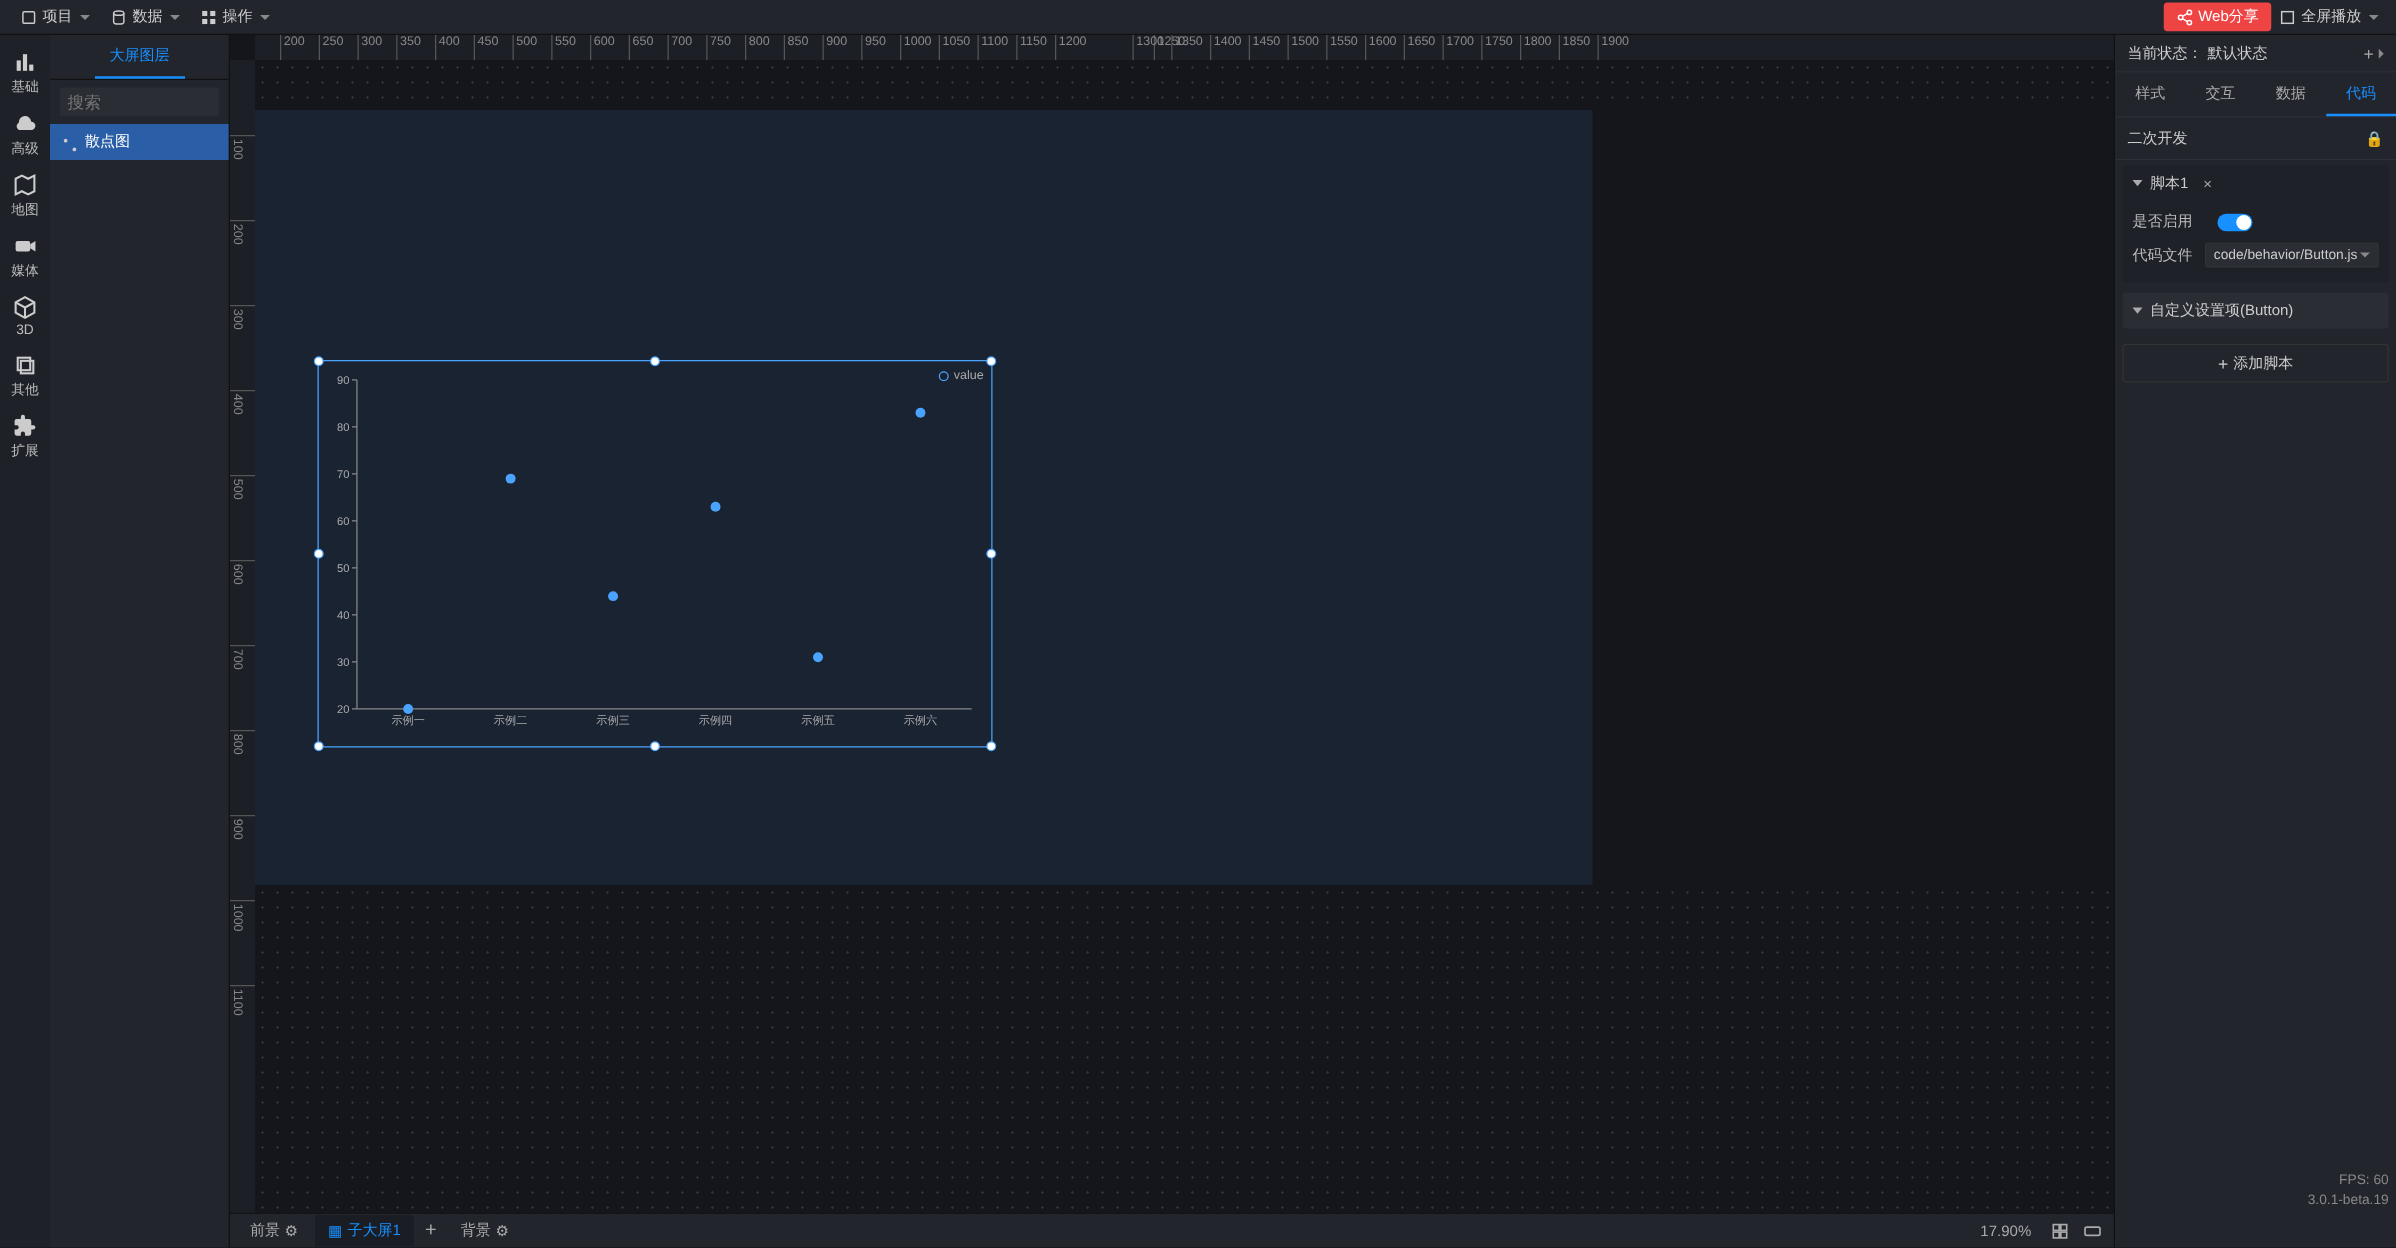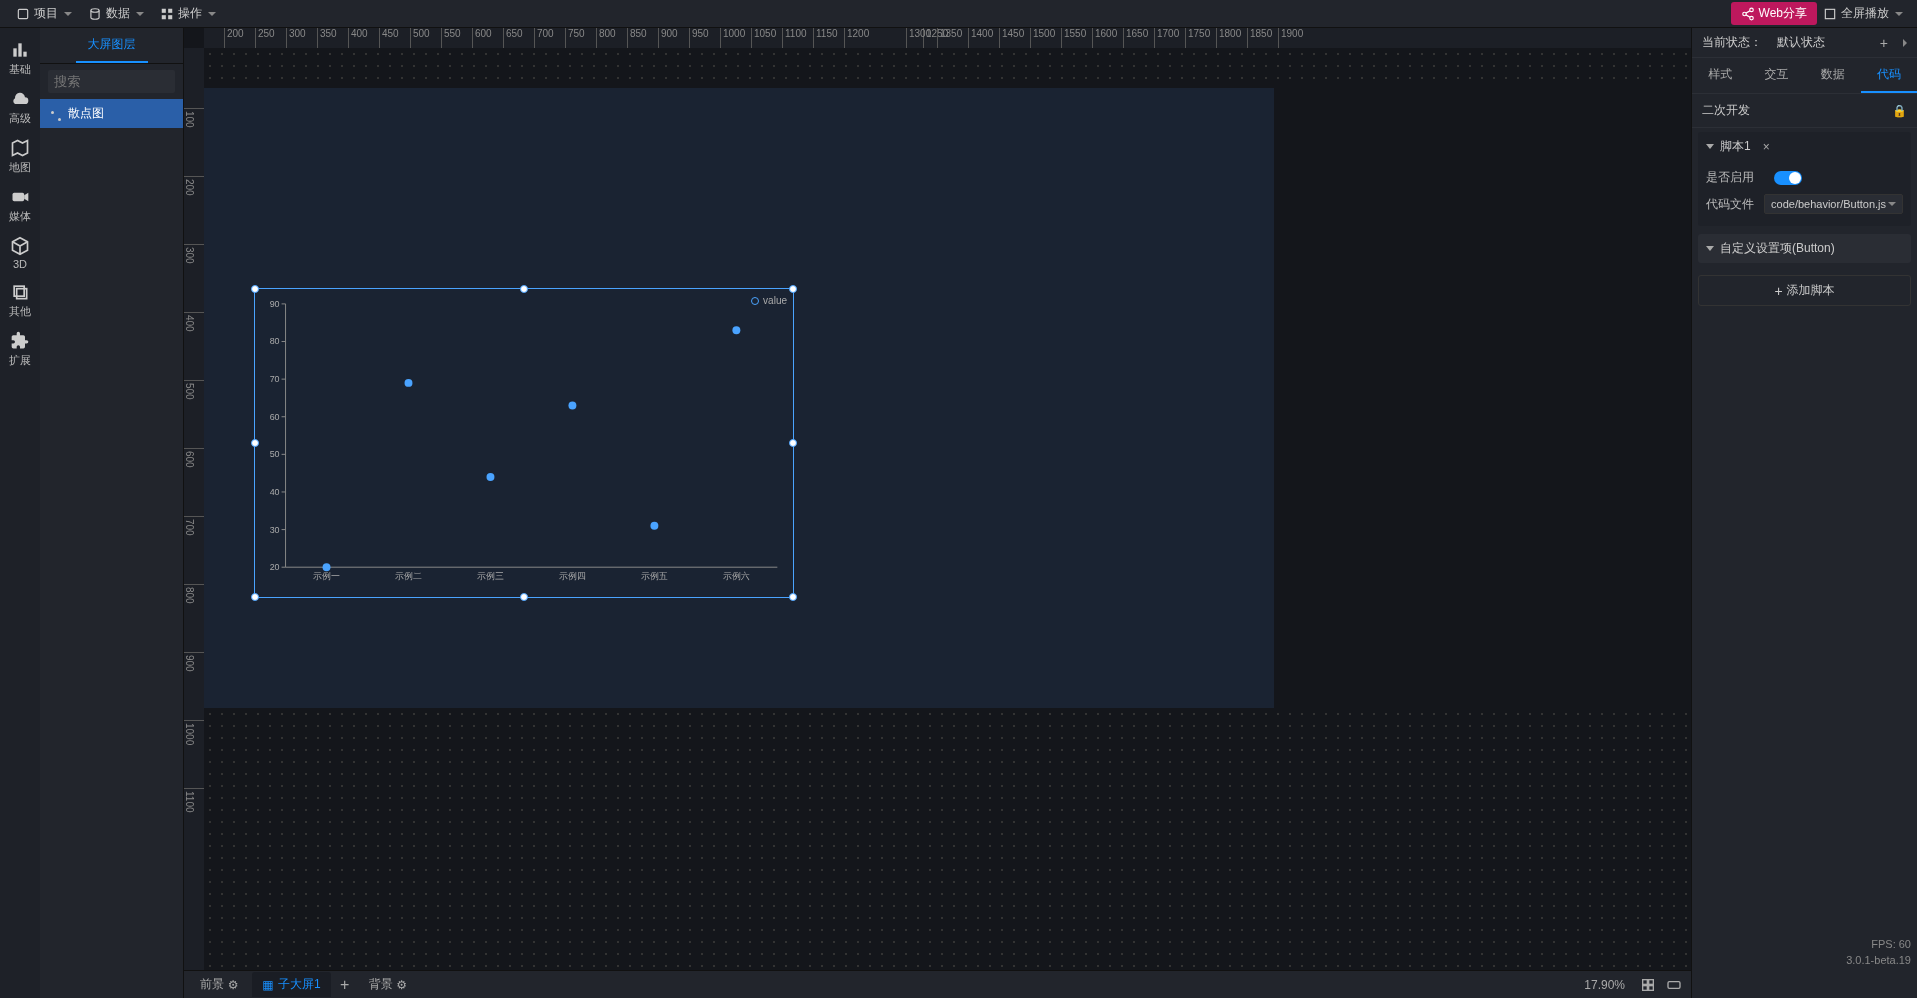--- a/index.html
+++ b/index.html
@@ -1,20 +1,20 @@
 <!DOCTYPE html>
 <html><head>
 <meta charset="utf-8">
 <style>
 * { margin:0; padding:0; box-sizing:border-box; font-family:"Microsoft YaHei",Arial,sans-serif; }
 body { background:#1a1d24; color:#ccc; font-size:12px; overflow:hidden; width:1917px; height:998px; }
 .topbar { height:28px; background:#22252c; display:flex; align-items:center; padding:0 8px; border-bottom:1px solid #111; }
 .topbar .menu-item { display:flex; align-items:center; padding:0 8px; height:100%; cursor:pointer; color:#ccc; gap:4px;}
 .topbar .spacer { flex:1;}
-.topbar .btn-share { background:#be185d; color:#fff; padding:3px 10px; border-radius:3px; display:flex; align-items:center; gap:4px; cursor:pointer;}
+.topbar .btn-share { background:#ef4444; color:#fff; padding:3px 10px; border-radius:3px; display:flex; align-items:center; gap:4px; cursor:pointer;}
 .topbar .btn-full { display:flex; align-items:center; gap:4px; padding:0 6px; cursor:pointer;}
 .chev { width:0; height:0; border-left:4px solid transparent; border-right:4px solid transparent; border-top:4px solid #888; display:inline-block; margin-left:2px;}
 .icon { width:14px; height:14px; display:inline-flex; align-items:center; justify-content:center;}
 .icon svg { width:100%; height:100%; }
 
 .main { display:flex; height:calc(100% - 28px);}
 .left-tools { width:40px; background:#1e2128; display:flex; flex-direction:column; align-items:center; padding-top:6px;}
 .left-tools .tool { width:40px; display:flex; flex-direction:column; align-items:center; justify-content:center; padding:6px 0; cursor:pointer; color:#bbb;}
 .left-tools .tool .ticon { width:20px; height:20px; margin-bottom:2px; display:flex; align-items:center; justify-content:center;}
 .left-tools .tool span { font-size:11px;}
@@ -52,21 +52,21 @@
 
 .bottom-tabs { height:28px; background:#22252c; display:flex; align-items:center; padding:0 6px; gap:4px; border-top:1px solid #111;}
 .bottom-tabs .btab { padding:4px 10px; cursor:pointer; display:flex; align-items:center; gap:4px; color:#aaa;}
 .bottom-tabs .btab.active { color:#1890ff; background:#1a1d24; border-radius:3px 3px 0 0;}
 .bottom-tabs .plus { width:20px; height:20px; display:flex; align-items:center; justify-content:center; cursor:pointer; color:#aaa; font-size:16px;}
 .bottom-tabs .spacer { flex:1;}
 .bottom-tabs .zoom { color:#aaa; padding:0 8px;}
 .bottom-tabs .bicon { width:16px; height:16px; display:flex; align-items:center; justify-content:center; cursor:pointer; margin:0 3px;}
 
 .right-panel { width:226px; background:#22252c; border-left:1px solid #111; display:flex; flex-direction:column; font-size:12px;}
-.state-bar { height:30px; display:flex; align-items:center; padding:0 10px; border-bottom:1px solid #2c2f36; gap:15px;}
+.state-bar { height:30px; display:flex; align-items:center; padding:0 10px; border-bottom:1px solid #2c2f36; gap:4px;}
 .state-bar .spacer { flex:1;}
 .state-bar .plus { cursor:pointer; color:#aaa; font-size:14px;}
 .state-bar .chev-r { width:0;height:0;border-top:4px solid transparent;border-bottom:4px solid transparent;border-left:4px solid #888; cursor:pointer;}
 .prop-tabs { display:flex; border-bottom:1px solid #2c2f36;}
 .prop-tabs .ptab { flex:1; text-align:center; padding:8px 0; cursor:pointer; color:#aaa;}
 .prop-tabs .ptab.active { color:#1890ff; border-bottom:2px solid #1890ff;}
 .section-header { padding:8px 10px; color:#ccc; display:flex; align-items:center; border-bottom:1px solid #2c2f36;}
 .section-header .spacer { flex:1;}
 .section-header .lock { color:#666; cursor:pointer;}
 .collapsible { background:#1e2128; margin:4px 6px; border-radius:3px;}

